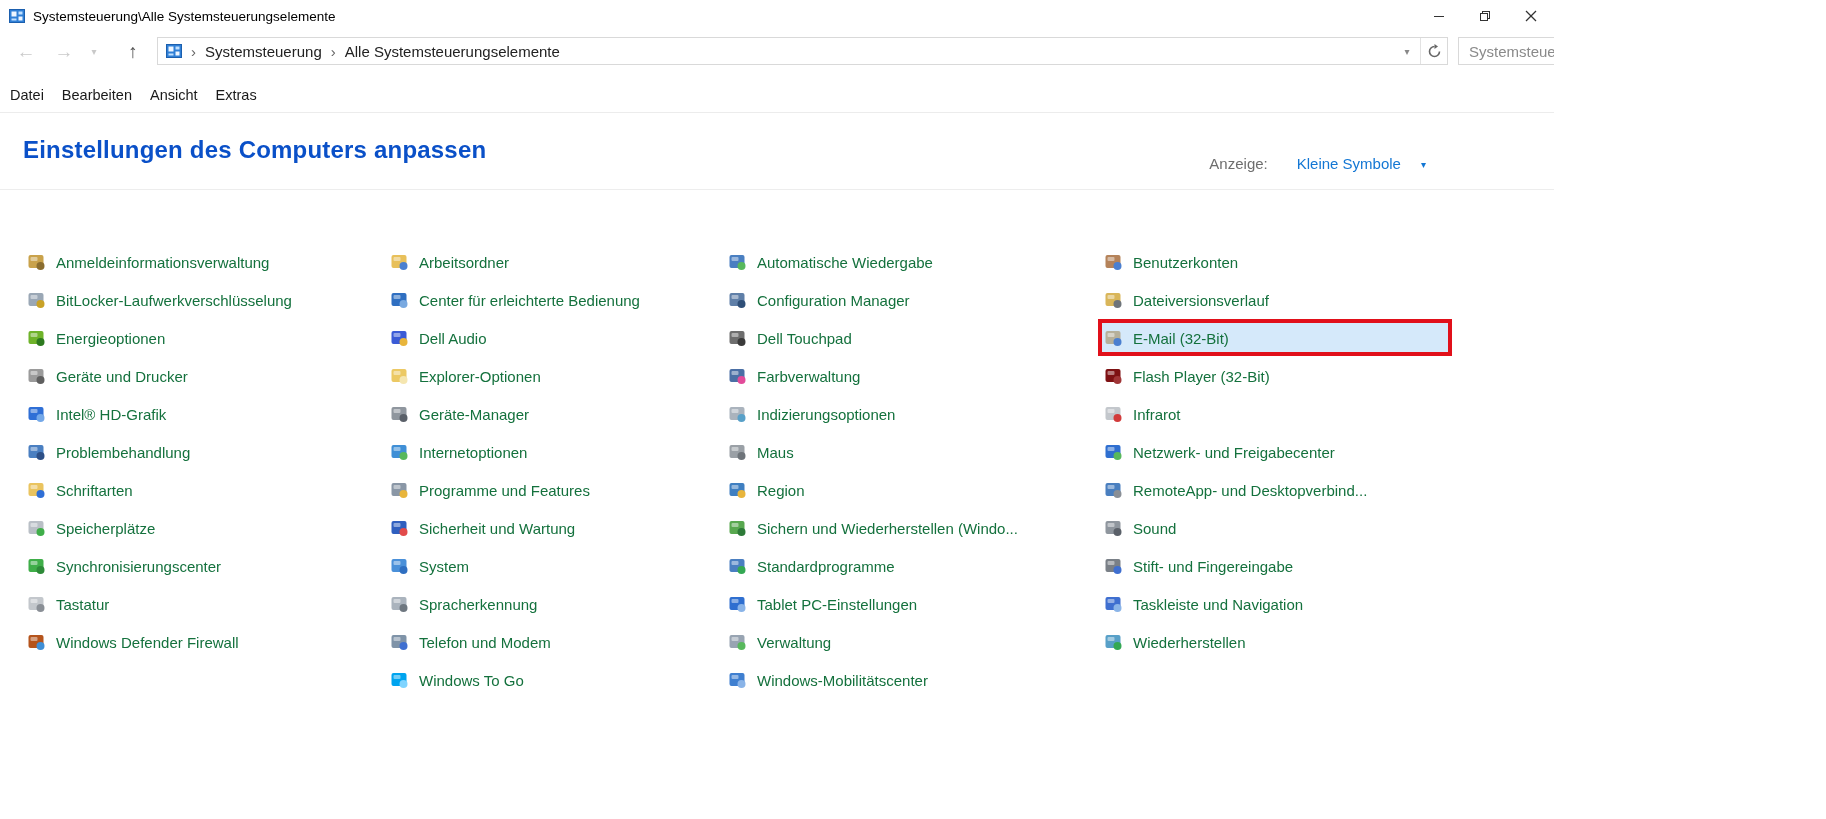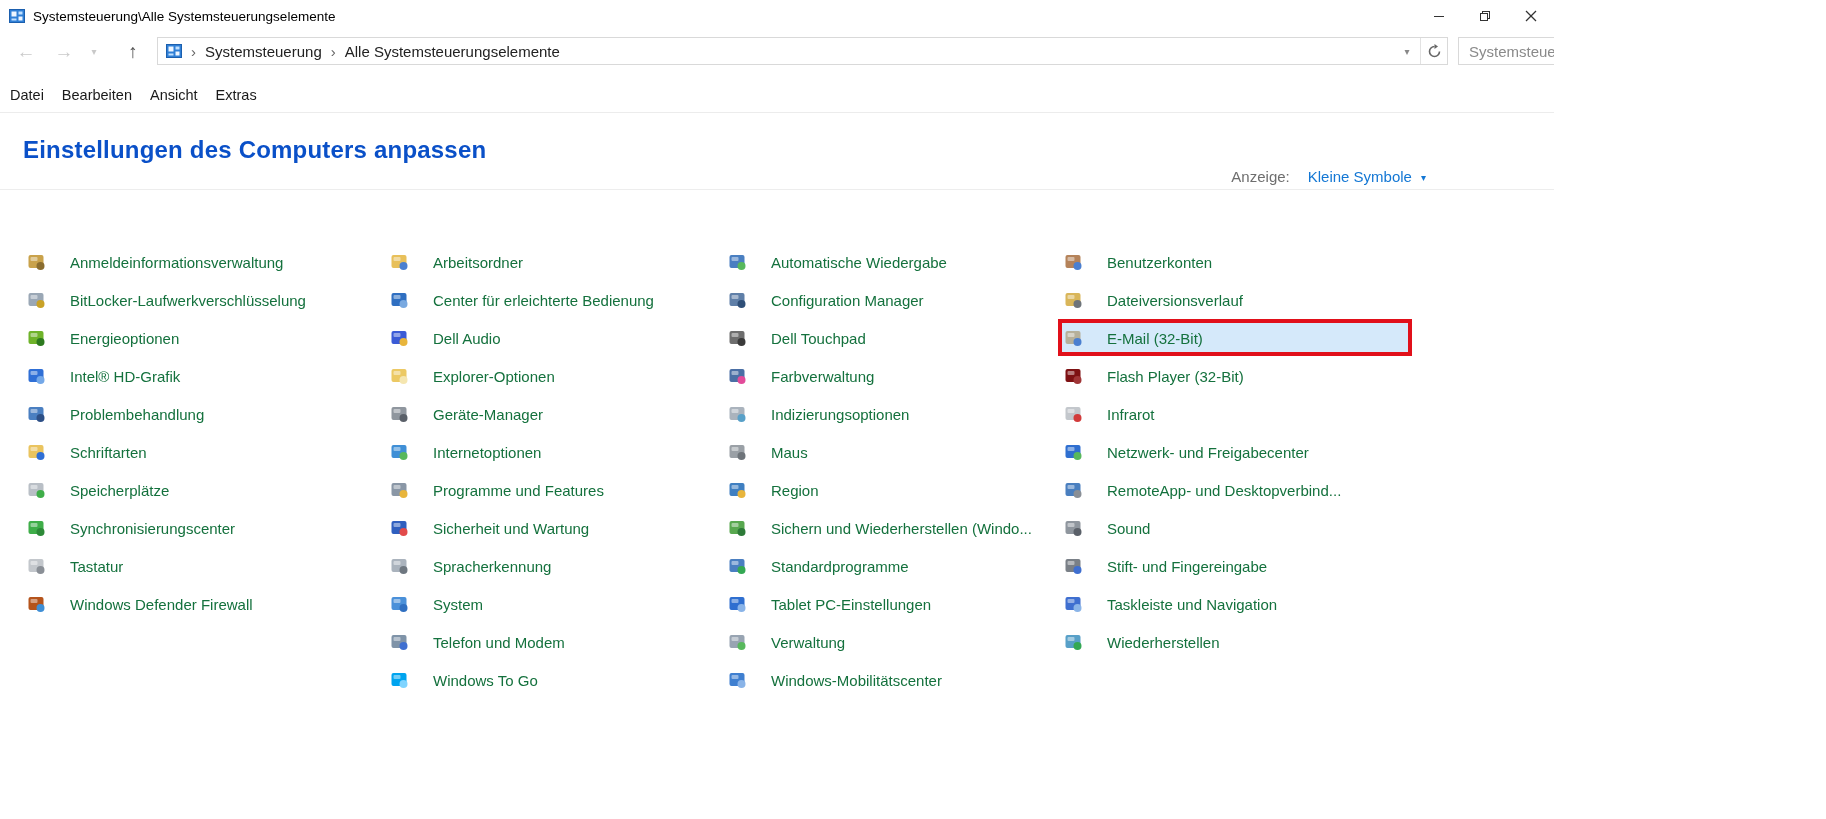--- a/index.html
+++ b/index.html
@@ -30,30 +30,30 @@
   .search-icon-wrap{width:34px;display:flex;align-items:center;justify-content:center;}
 
   
   .menubar{position:absolute;top:71px;left:0;right:0;height:42px;display:flex;align-items:center;padding:6px 4px 0 8px;box-sizing:border-box;border-bottom:1px solid #ececec;}
   .menu-item{font-size:14.5px;color:#1a1a1a;padding:0 9px;cursor:default;}
   .menu-item:first-child{padding-left:2px;}
 
   
   .headerband{position:absolute;top:113px;left:0;right:0;height:77px;border-bottom:1px solid #ededed;box-sizing:border-box;}
   .page-title{position:absolute;left:23px;top:23px;font-size:24px;font-weight:700;color:var(--header-blue);margin:0;letter-spacing:.2px;}
-  .viewctl{position:absolute;right:128px;top:55px;display:flex;align-items:center;font-size:15px;gap:2px;}
+  .viewctl{position:absolute;right:128px;top:42px;display:flex;align-items:center;font-size:15px;gap:13px;}
   .view-label{color:#6e6e6e;margin-right:16px;}
   .view-value{color:var(--view-blue);}
   .view-caret{color:var(--view-blue);font-size:10px;margin-left:7px;transform:translateY(1px);}
 
   
   .grid{position:absolute;top:243px;left:0;right:0;height:470px;}
   .col{position:absolute;top:0;width:356px;}
-  .col.c0{left:27px}.col.c1{left:390px}.col.c2{left:728px}.col.c3{left:1064px}
-  .row{position:relative;height:38px;display:flex;align-items:center;gap:25px;cursor:pointer;}
+  .col.c0{left:27px}.col.c1{left:390px}.col.c2{left:728px}.col.c3{left:1104px}
+  .row{position:relative;height:38px;display:flex;align-items:center;gap:11px;cursor:pointer;}
   .row>*{position:relative;z-index:1;}
   .row .label{font-size:15px;color:var(--link-green);white-space:nowrap;}
   .row svg{flex:0 0 auto;display:block;}
   .row.highlight::before{content:"";position:absolute;left:-6px;right:8px;top:0;bottom:1px;
        background:var(--highlight-bg);border:4px solid var(--highlight-border);box-sizing:border-box;z-index:0;}
 </style>
 </head>
 <body>
 
 <div id="window" style="--link-green: #14713d; --header-blue: #0a50c8; --view-blue: #1377d4; --highlight-bg: #d5e9fa; --highlight-border: #e1101a;">
@@ -177,20 +177,28 @@
         <div class="row">
     <svg class="icon" width="18" height="18" viewBox="0 0 18 18">
       <rect class="ic-main" x="1.5" y="2" width="15" height="13" rx="2" fill="#6fb32a"></rect>
       <rect x="3.5" y="4" width="7" height="4" rx="1" fill="rgba(255,255,255,0.45)"></rect>
       <circle class="ic-acc" cx="13.5" cy="13" r="4" fill="#2d7a1f"></circle>
     </svg>
     <span class="label">Energieoptionen</span>
   </div>
         <div class="row">
     <svg class="icon" width="18" height="18" viewBox="0 0 18 18">
+      <rect class="ic-main" x="1.5" y="2" width="15" height="13" rx="2" fill="#9b9b9b"></rect>
+      <rect x="3.5" y="4" width="7" height="4" rx="1" fill="rgba(255,255,255,0.45)"></rect>
+      <circle class="ic-acc" cx="13.5" cy="13" r="4" fill="#5f5f5f"></circle>
+    </svg>
+    <span class="label">Geräte und Drucker</span>
+  </div>
+        <div class="row">
+    <svg class="icon" width="18" height="18" viewBox="0 0 18 18">
       <rect class="ic-main" x="1.5" y="2" width="15" height="13" rx="2" fill="#2f6fd6"></rect>
       <rect x="3.5" y="4" width="7" height="4" rx="1" fill="rgba(255,255,255,0.45)"></rect>
       <circle class="ic-acc" cx="13.5" cy="13" r="4" fill="#74a8e8"></circle>
     </svg>
     <span class="label">Intel® HD-Grafik</span>
   </div>
         <div class="row">
     <svg class="icon" width="18" height="18" viewBox="0 0 18 18">
       <rect class="ic-main" x="1.5" y="2" width="15" height="13" rx="2" fill="#4a7fc1"></rect>
       <rect x="3.5" y="4" width="7" height="4" rx="1" fill="rgba(255,255,255,0.45)"></rect>
@@ -299,36 +307,36 @@
         <div class="row">
     <svg class="icon" width="18" height="18" viewBox="0 0 18 18">
       <rect class="ic-main" x="1.5" y="2" width="15" height="13" rx="2" fill="#2f5fbf"></rect>
       <rect x="3.5" y="4" width="7" height="4" rx="1" fill="rgba(255,255,255,0.45)"></rect>
       <circle class="ic-acc" cx="13.5" cy="13" r="4" fill="#e24b4b"></circle>
     </svg>
     <span class="label">Sicherheit und Wartung</span>
   </div>
         <div class="row">
     <svg class="icon" width="18" height="18" viewBox="0 0 18 18">
+      <rect class="ic-main" x="1.5" y="2" width="15" height="13" rx="2" fill="#4a90d9"></rect>
+      <rect x="3.5" y="4" width="7" height="4" rx="1" fill="rgba(255,255,255,0.45)"></rect>
+      <circle class="ic-acc" cx="13.5" cy="13" r="4" fill="#2f6fc1"></circle>
+    </svg>
+    <span class="label">System</span>
+  </div>
+        <div class="row">
+    <svg class="icon" width="18" height="18" viewBox="0 0 18 18">
       <rect class="ic-main" x="1.5" y="2" width="15" height="13" rx="2" fill="#aab3bd"></rect>
       <rect x="3.5" y="4" width="7" height="4" rx="1" fill="rgba(255,255,255,0.45)"></rect>
       <circle class="ic-acc" cx="13.5" cy="13" r="4" fill="#6e7780"></circle>
     </svg>
     <span class="label">Spracherkennung</span>
   </div>
         <div class="row">
     <svg class="icon" width="18" height="18" viewBox="0 0 18 18">
-      <rect class="ic-main" x="1.5" y="2" width="15" height="13" rx="2" fill="#4a90d9"></rect>
-      <rect x="3.5" y="4" width="7" height="4" rx="1" fill="rgba(255,255,255,0.45)"></rect>
-      <circle class="ic-acc" cx="13.5" cy="13" r="4" fill="#2f6fc1"></circle>
-    </svg>
-    <span class="label">System</span>
-  </div>
-        <div class="row">
-    <svg class="icon" width="18" height="18" viewBox="0 0 18 18">
       <rect class="ic-main" x="1.5" y="2" width="15" height="13" rx="2" fill="#7f93a8"></rect>
       <rect x="3.5" y="4" width="7" height="4" rx="1" fill="rgba(255,255,255,0.45)"></rect>
       <circle class="ic-acc" cx="13.5" cy="13" r="4" fill="#3f6fd0"></circle>
     </svg>
     <span class="label">Telefon und Modem</span>
   </div>
         <div class="row">
     <svg class="icon" width="18" height="18" viewBox="0 0 18 18">
       <rect class="ic-main" x="1.5" y="2" width="15" height="13" rx="2" fill="#00a4ef"></rect>
       <rect x="3.5" y="4" width="7" height="4" rx="1" fill="rgba(255,255,255,0.45)"></rect>

